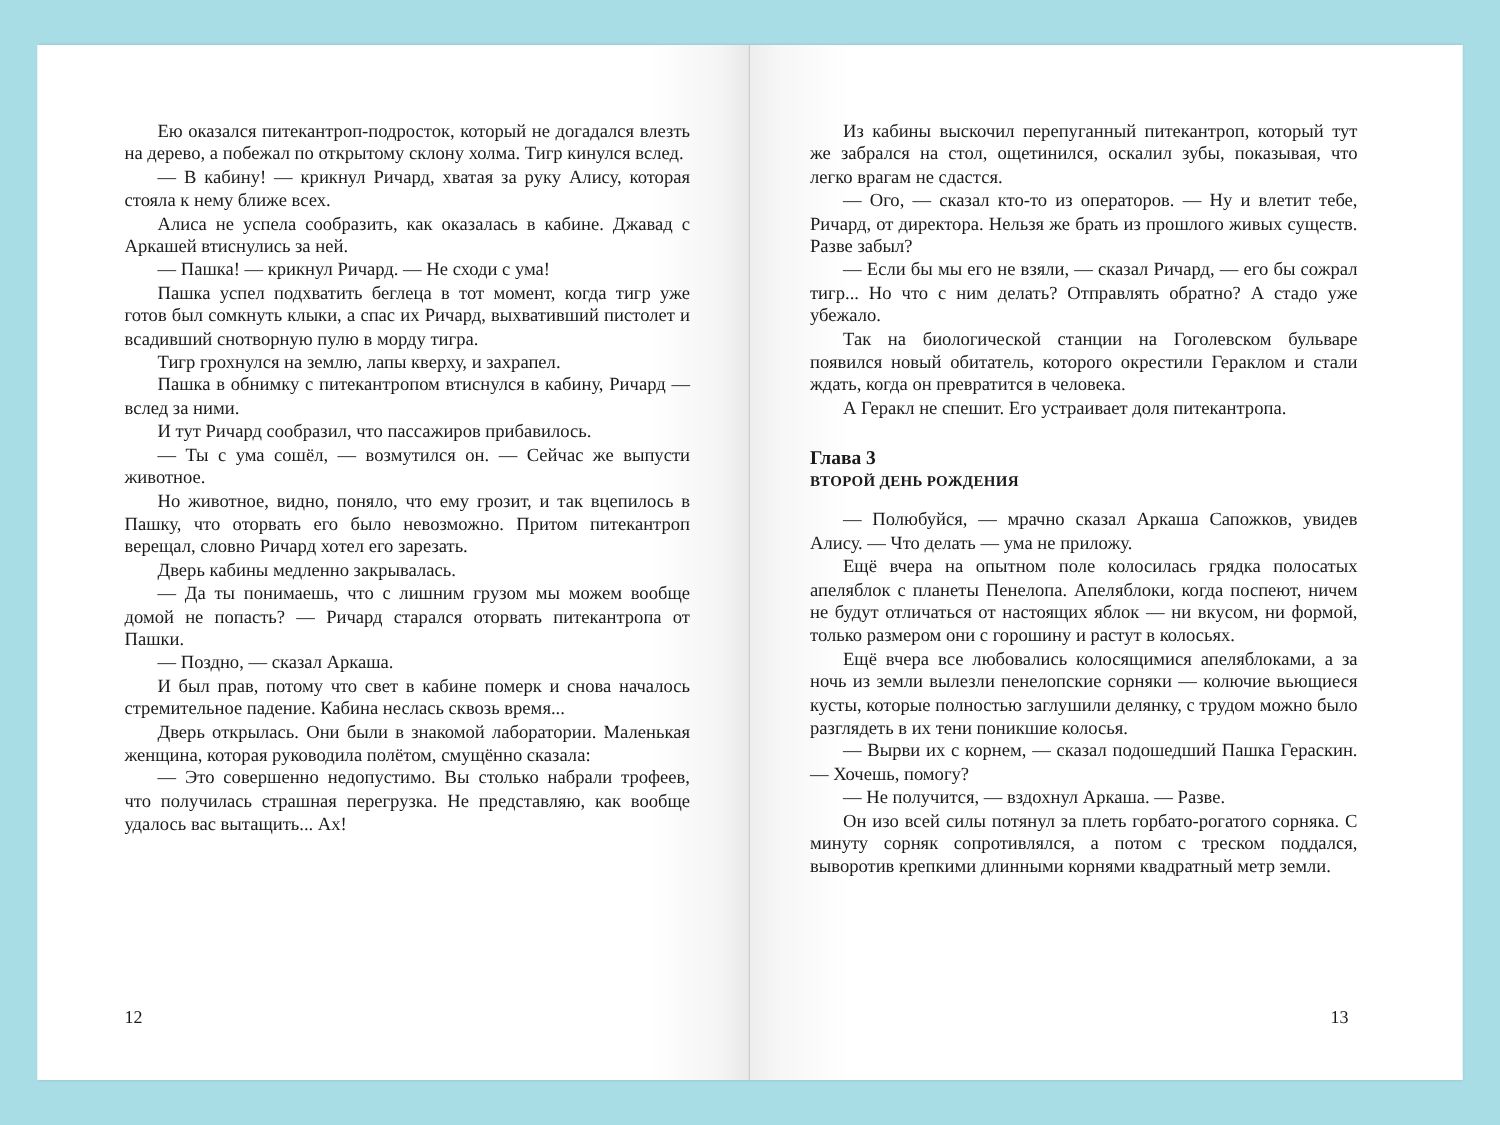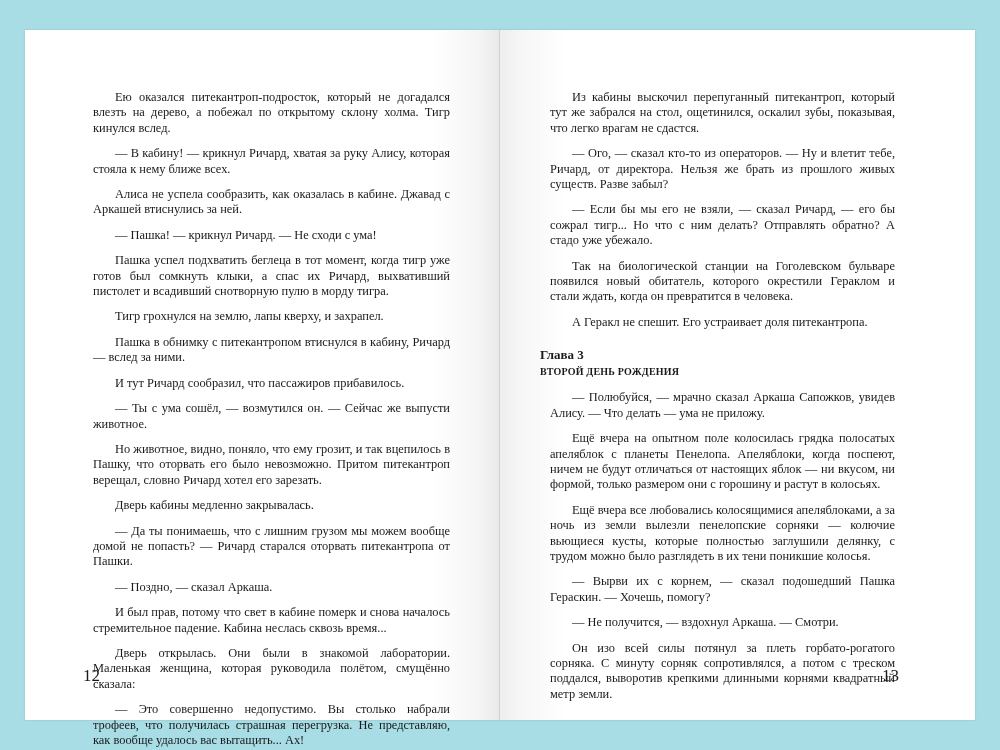--- a/index.html
+++ b/index.html
@@ -38,42 +38,42 @@
     background: linear-gradient(to left, #ffffff 0%, #ffffff 86%, #f6f6f6 96%, #ededed 100%);
   }
   .text {
     font-size: 12.4px;
     line-height: 15.4px;
     text-align: justify;
     color: #1a1a1a;
     hyphens: none;
   }
   .text p {
-    margin: 10px;
+    margin: 0;
     text-indent: 22px;
   }
   .chapter {
     margin-top: 16px;
     margin-bottom: 9px;
   }
   .chapter-num {
     font-weight: bold;
     font-size: 13px;
     line-height: 17px;
   }
   .chapter-title {
     font-weight: bold;
     font-size: 10px;
     line-height: 17px;
     letter-spacing: 0.2px;
   }
   .folio {
     position: absolute;
     bottom: 34px;
-    font-size: 17px;
+    font-size: 12px;
     color: #1a1a1a;
   }
   .folio-left { left: 58px; }
   .folio-right { right: 76px; }
   .gutter {
     position: absolute;
     left: 474px;
     top: 0;
     width: 3px;
     height: 690px;
@@ -119,19 +119,19 @@
 
       <div class="chapter">
         <div class="chapter-num">Глава 3</div>
         <div class="chapter-title">ВТОРОЙ ДЕНЬ РОЖДЕНИЯ</div>
       </div>
 
       <p>— Полюбуйся, — мрачно сказал Аркаша Сапожков, увидев Алису. — Что делать — ума не приложу.</p>
       <p>Ещё вчера на опытном поле колосилась грядка полосатых апеляблок с планеты Пенелопа. Апеляблоки, когда поспеют, ничем не будут отличаться от настоящих яблок — ни вкусом, ни формой, только размером они с горошину и растут в колосьях.</p>
       <p>Ещё вчера все любовались колосящимися апеляблоками, а за ночь из земли вылезли пенелопские сорняки — колючие вьющиеся кусты, которые полностью заглушили делянку, с трудом можно было разглядеть в их тени поникшие колосья.</p>
       <p>— Вырви их с корнем, — сказал подошедший Пашка Гераскин. — Хочешь, помогу?</p>
-      <p>— Не получится, — вздохнул Аркаша. — Смотри.</p>
+      <p>— Не получится, — вздохнул Аркаша. — Разве.</p>
       <p>Он изо всей силы потянул за плеть горбато-рогатого сорняка. С минуту сорняк сопротивлялся, а потом с треском поддался, выворотив крепкими длинными корнями квадратный метр земли.</p>
     </div>
     <div class="folio folio-right">13</div>
   </div>
 
 </div>
 
 </body></html>

